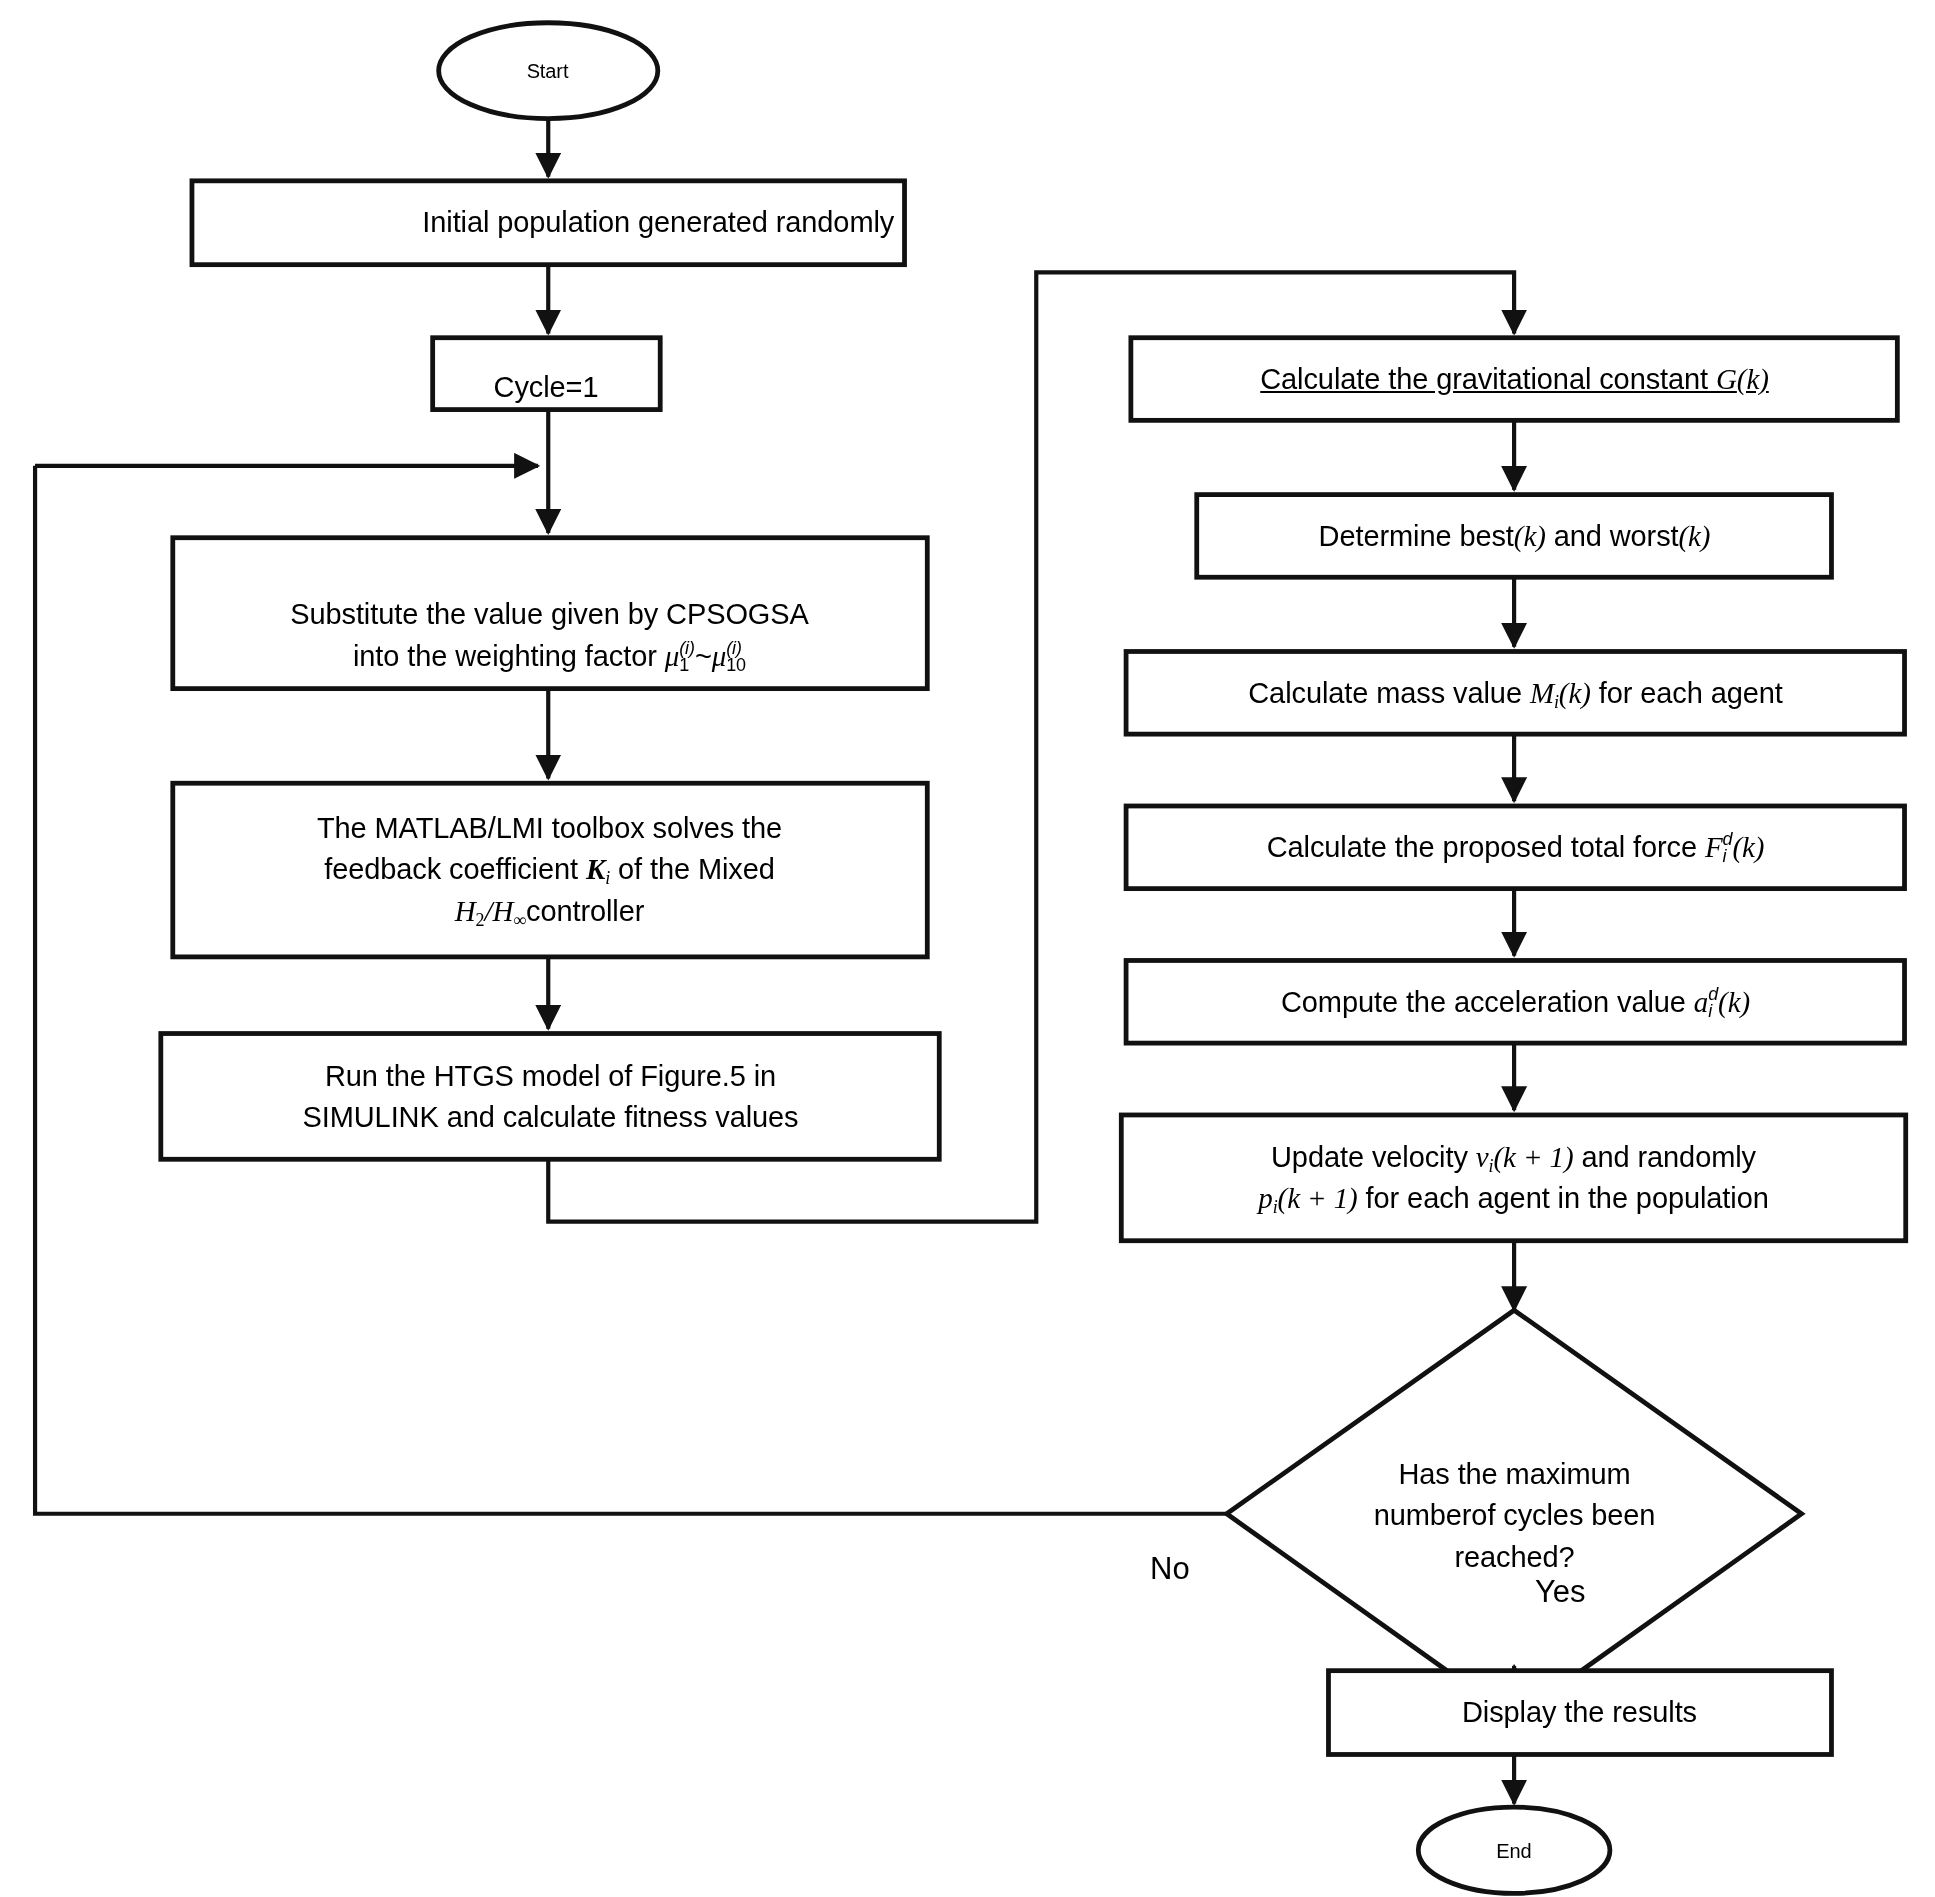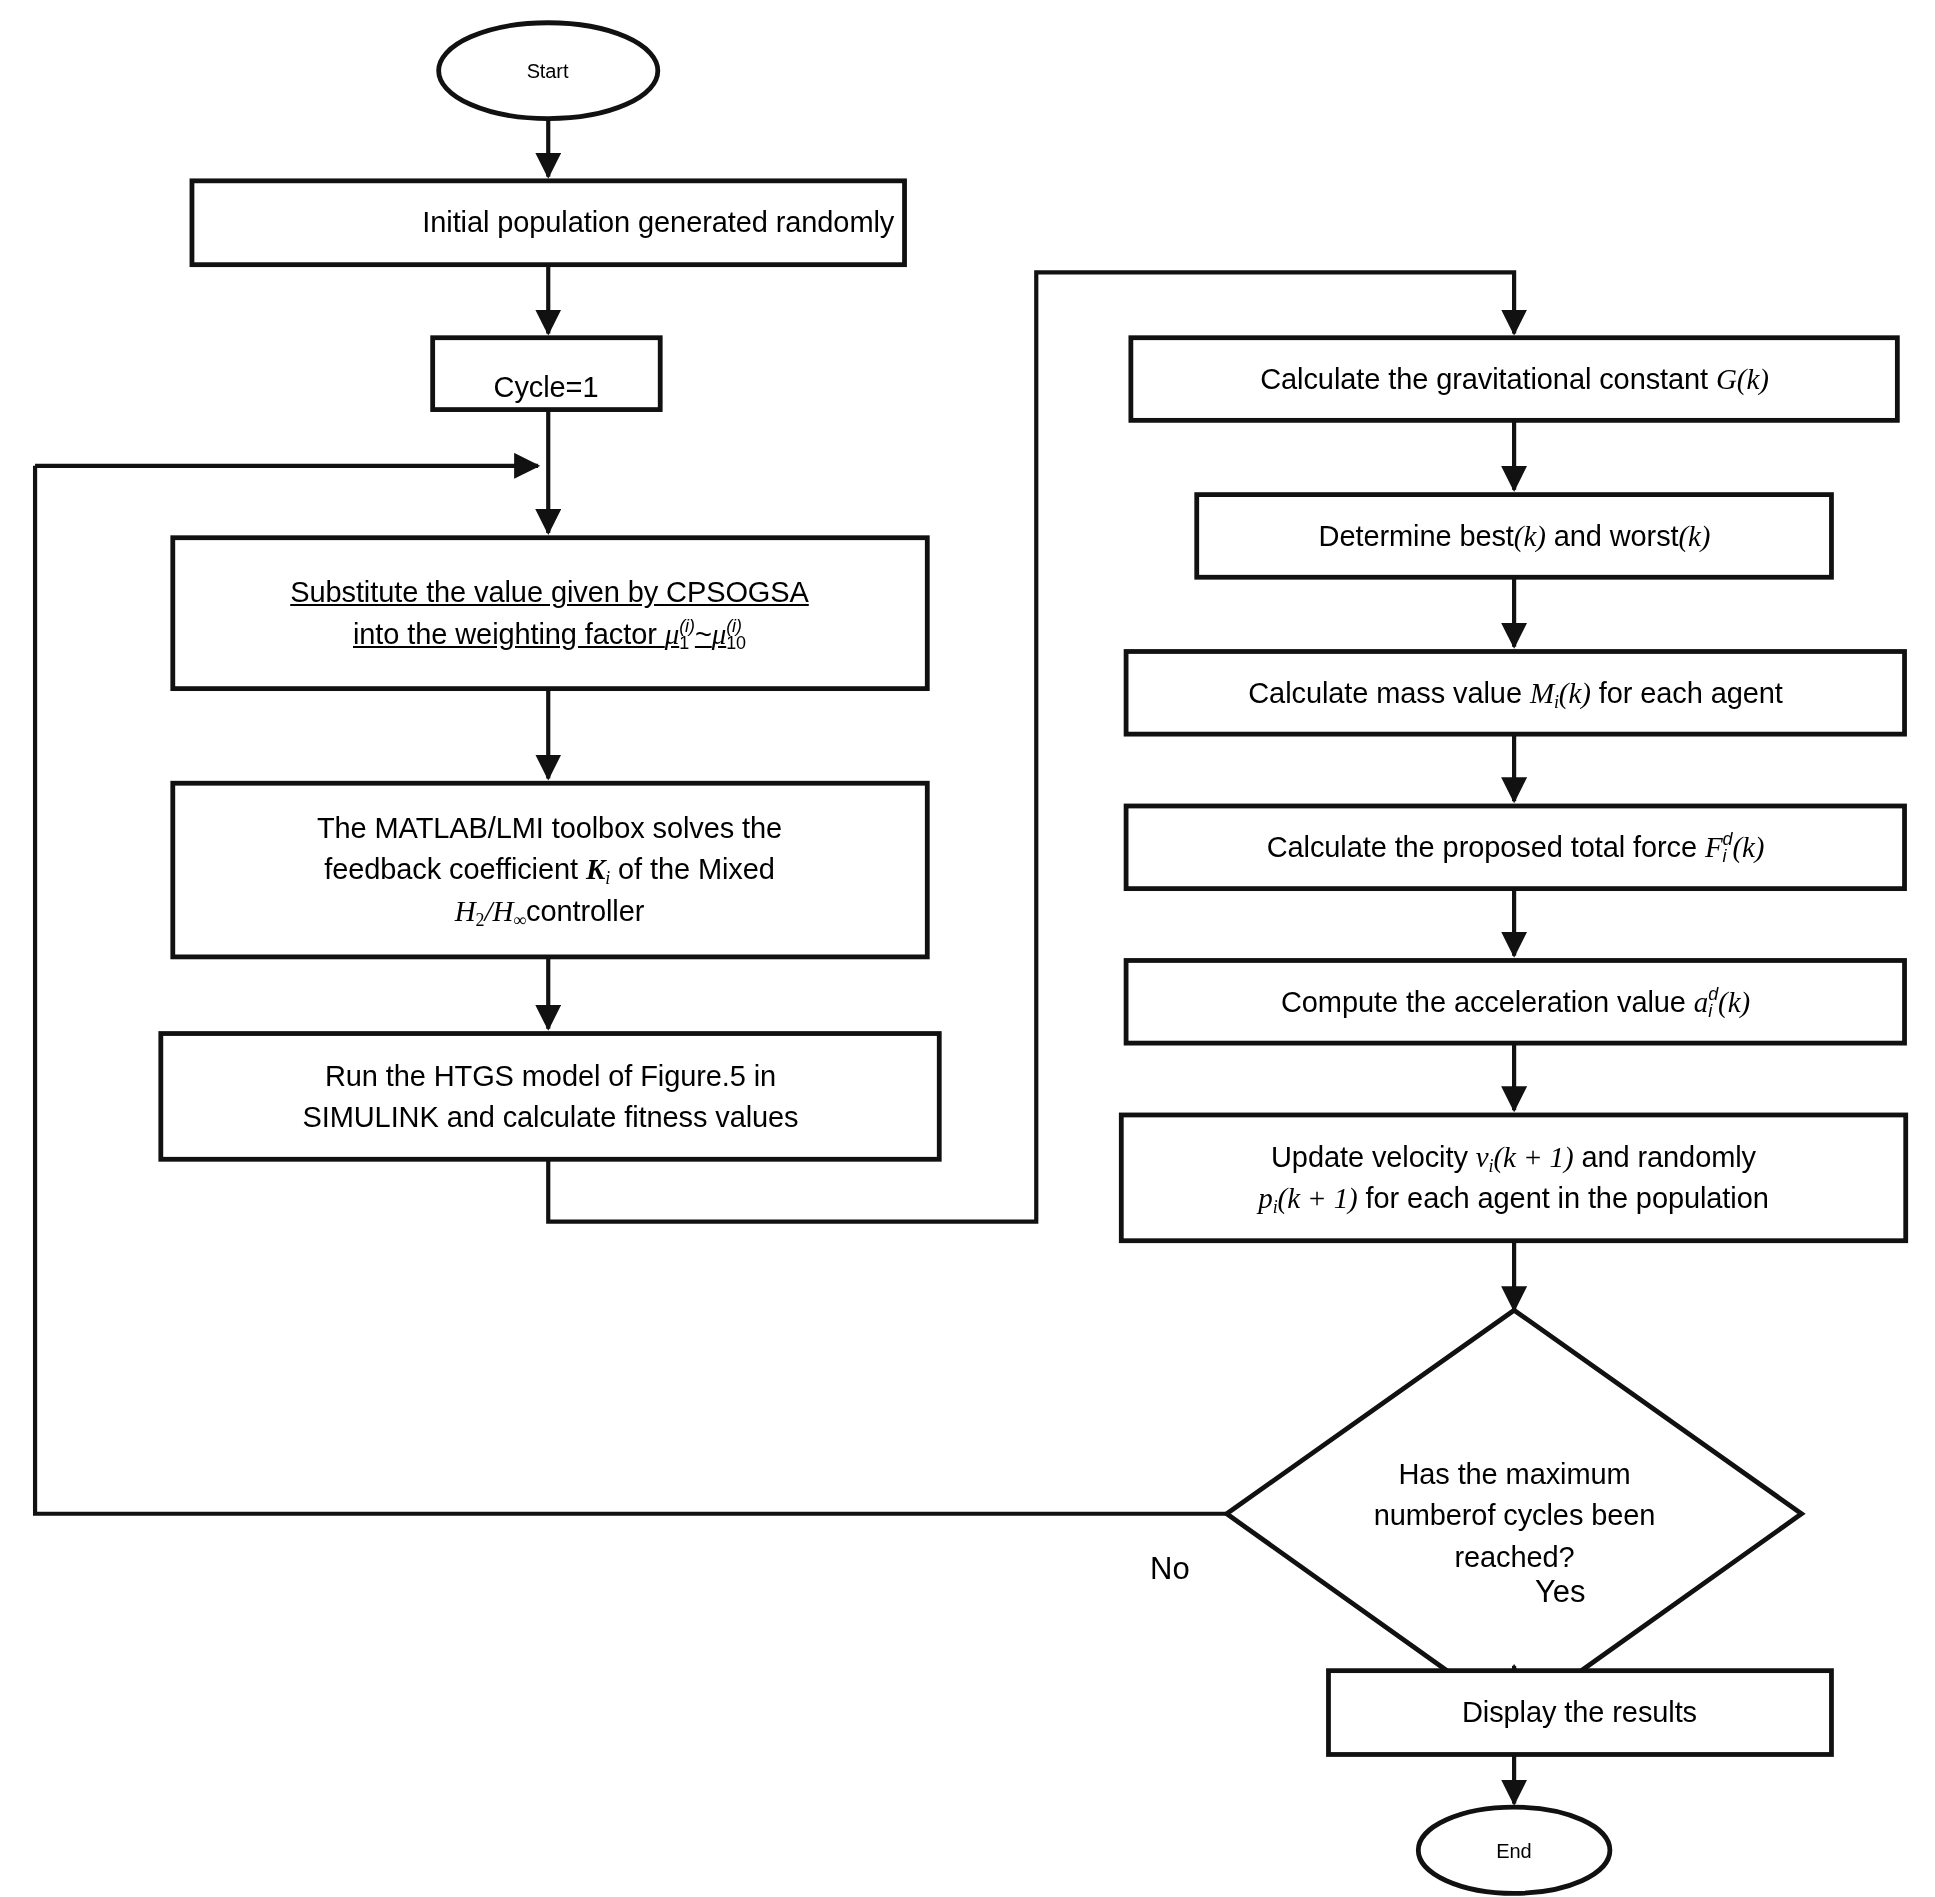--- a/index.html
+++ b/index.html
@@ -137,21 +137,21 @@
   </div>
 
   <div class="node" style="left:192px;top:181px;width:713px;height:84px;text-align:right;">
     <span class="txt">Initial population generated randomly</span>
   </div>
 
   <div class="node" style="left:432px;top:352px;width:228px;height:72px;">
     <span class="txt">Cycle=1</span>
   </div>
 
-  <div class="node" style="left:172px;top:538px;width:755px;height:151px;text-decoration:underline;">
+  <div class="node" style="left:172px;top:560px;width:755px;height:151px;">
     <span class="txt">
       <span>Substitute the value given by CPSOGSA</span><br>
       <span>into the weighting factor </span><span class="mi">μ</span><span class="sups"><i>(i)</i><b>1</b></span><span>~</span><span class="mi">μ</span><span class="sups"><i>(i)</i><b>10</b></span>
     </span>
   </div>
 
   <div class="node" style="left:172px;top:783px;width:755px;height:174px;">
     <span class="txt">
       <span>The MATLAB/LMI toolbox solves the</span><br>
       <span>feedback coefficient </span><span class="bmi">K</span><sub class="mi">i</sub><span> of the Mixed</span><br>
@@ -159,21 +159,21 @@
     </span>
   </div>
 
   <div class="node" style="left:161px;top:1034px;width:779px;height:126px;">
     <span class="txt">
       <span>Run the HTGS model of Figure.5 in</span><br>
       <span>SIMULINK and calculate fitness values</span>
     </span>
   </div>
 
-  <div class="node" style="left:1131px;top:338px;width:767px;height:83px;">
+  <div class="node" style="left:1131px;top:338px;width:767px;height:83px;text-decoration:underline;">
     <span class="txt">
       <span>Calculate the gravitational constant </span><span class="mi">G</span><span class="mi">(k)</span>
     </span>
   </div>
 
   <div class="node" style="left:1197px;top:495px;width:635px;height:83px;">
     <span class="txt">
       <span>Determine best</span><span class="mi">(k)</span><span> and worst</span><span class="mi">(k)</span>
     </span>
   </div>

